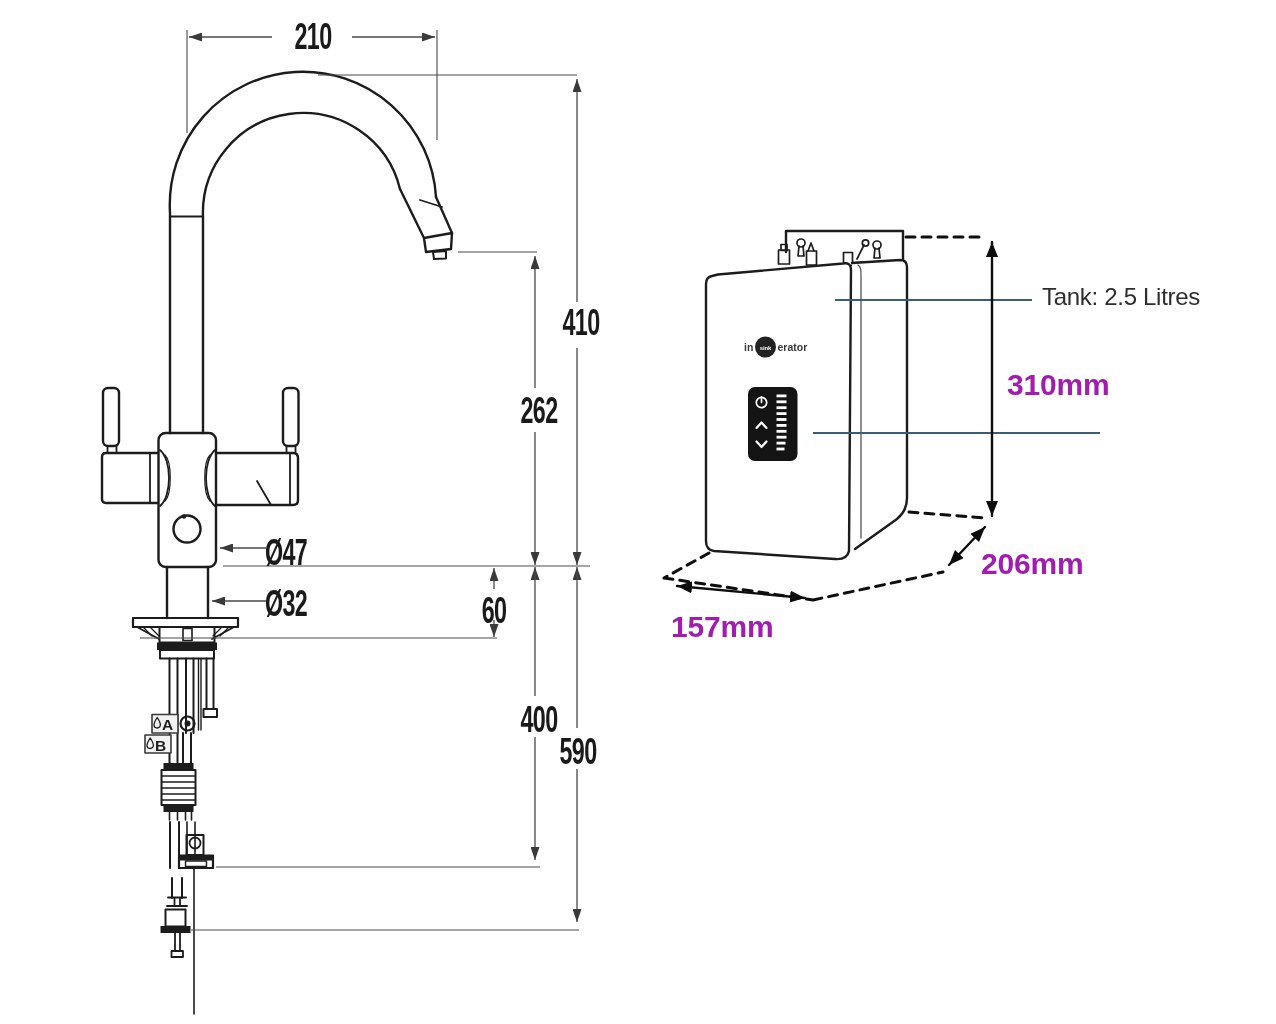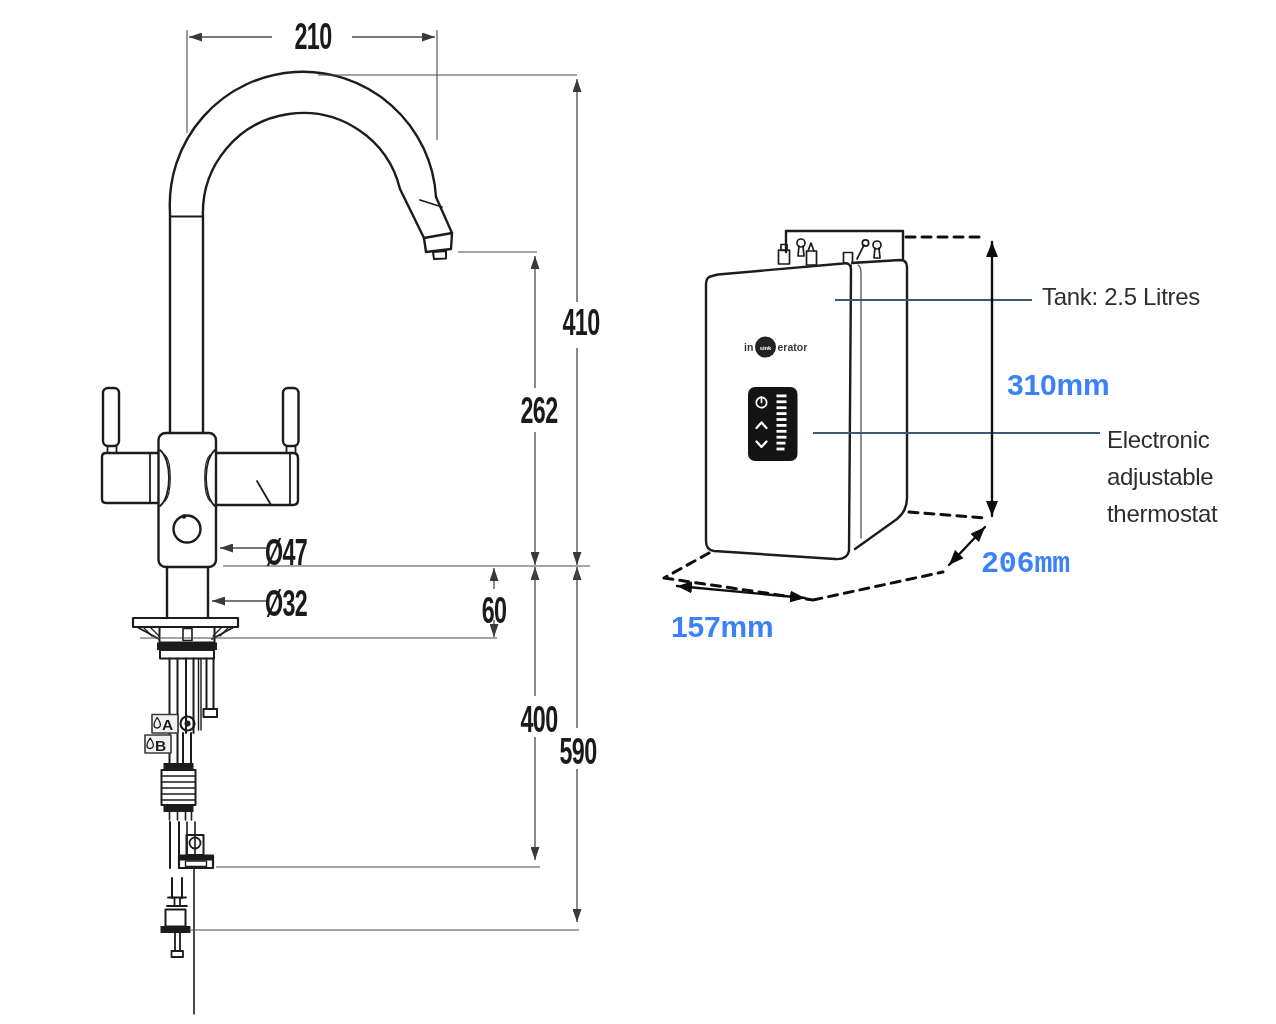--- a/index.html
+++ b/index.html
@@ -7,21 +7,21 @@
     position:relative;width:1276px;height:1024px;background:#ffffff;overflow:hidden;
     font-family:"Liberation Sans",sans-serif;
   }
   #artwork{position:absolute;left:0;top:0;width:1276px;height:1024px;}
   .abs{position:absolute;white-space:nowrap;}
   .dim{
     font-weight:700;font-size:37px;color:#1a1a1a;letter-spacing:-1px;
     transform:scaleX(0.63);transform-origin:center center;text-align:center;
   }
   .dim.left-org{transform-origin:left center;text-align:left;}
-  .mmbold{font-weight:700;font-size:30px;color:#3b82f6;letter-spacing:-0.2px;text-align:right;}
+  .mmbold{font-weight:700;font-size:30px;color:#a21caf;letter-spacing:-0.2px;text-align:right;}
   .lbl{font-weight:400;font-size:24px;color:#2e2e2e;letter-spacing:-0.3px;}
   .lbl-multi{line-height:37px;}
 </style>
 </head>
 <body>
 
 <div id="canvas">
 
   <svg id="artwork" viewBox="0 0 1276 1024" xmlns="http://www.w3.org/2000/svg">
     <defs>
@@ -244,21 +244,16 @@
   <div class="abs dim" style="left:512px;top:699px;width:46px;">400</div>
   <div class="abs dim" style="left:551px;top:731px;width:46px;">590</div>
 
   <svg class="abs" style="left:0;top:0;width:1276px;height:1024px;pointer-events:none;" viewBox="0 0 1276 1024">
     <text x="162" y="730" font-family="Liberation Sans,sans-serif" font-size="15.5" font-weight="700" fill="#1c1c1c">A</text>
     <text x="155" y="750.5" font-family="Liberation Sans,sans-serif" font-size="15.5" font-weight="700" fill="#1c1c1c">B</text>
   </svg>
 
   <div class="abs lbl" style="left:1042px;top:283px;">Tank: 2.5 Litres</div>
   <div class="abs mmbold" style="left:1007px;top:368px;">310mm</div>
-  <div class="abs lbl lbl-multi" style="left:1107px;top:421px;">
-    <div>Electronic</div>
-    <div>adjustable</div>
-    <div>thermostat</div>
-  </div>
-  <div class="abs mmbold" style="left:981px;top:547px;font-family:Liberation Mono, monospace;">206mm</div>
+  <div class="abs mmbold" style="left:981px;top:547px;">206mm</div>
   <div class="abs mmbold" style="left:671px;top:610px;">157mm</div>
 
 </div>
 
 </body></html>

